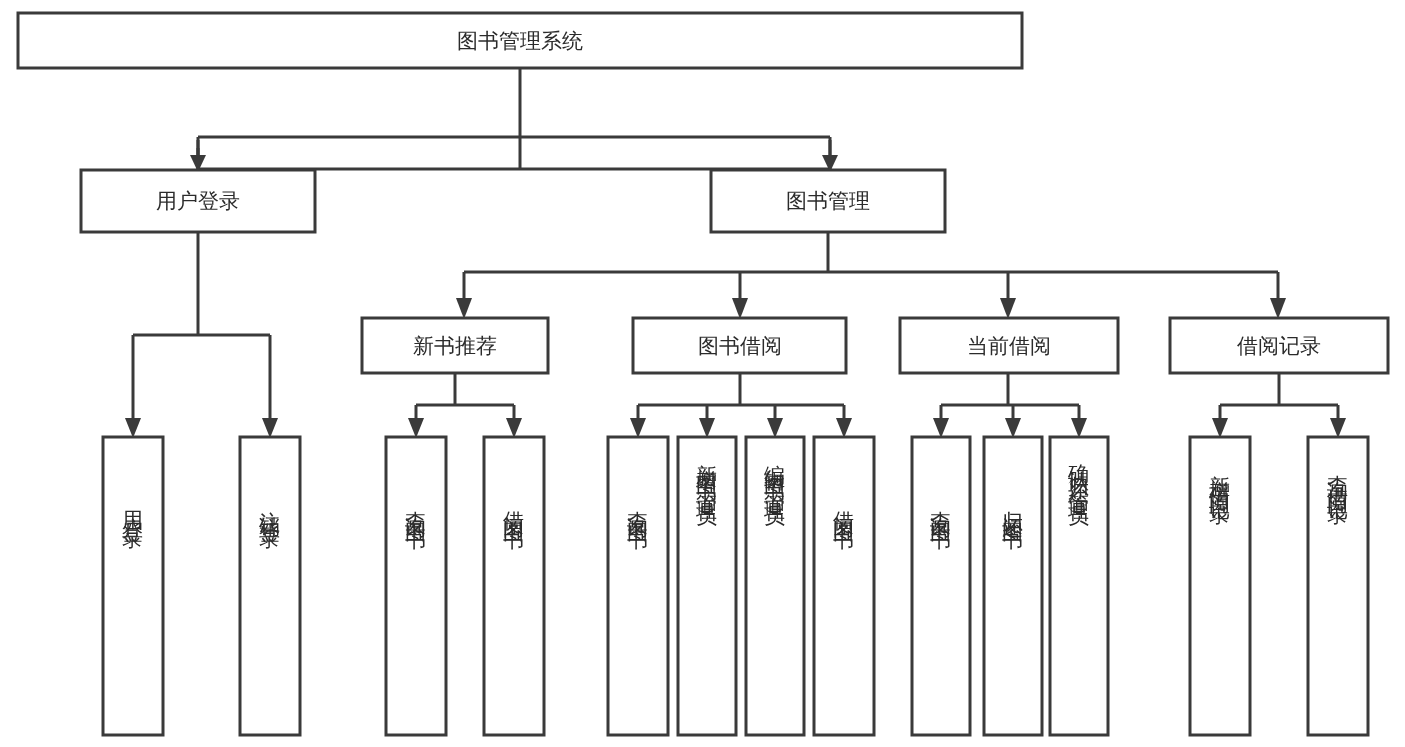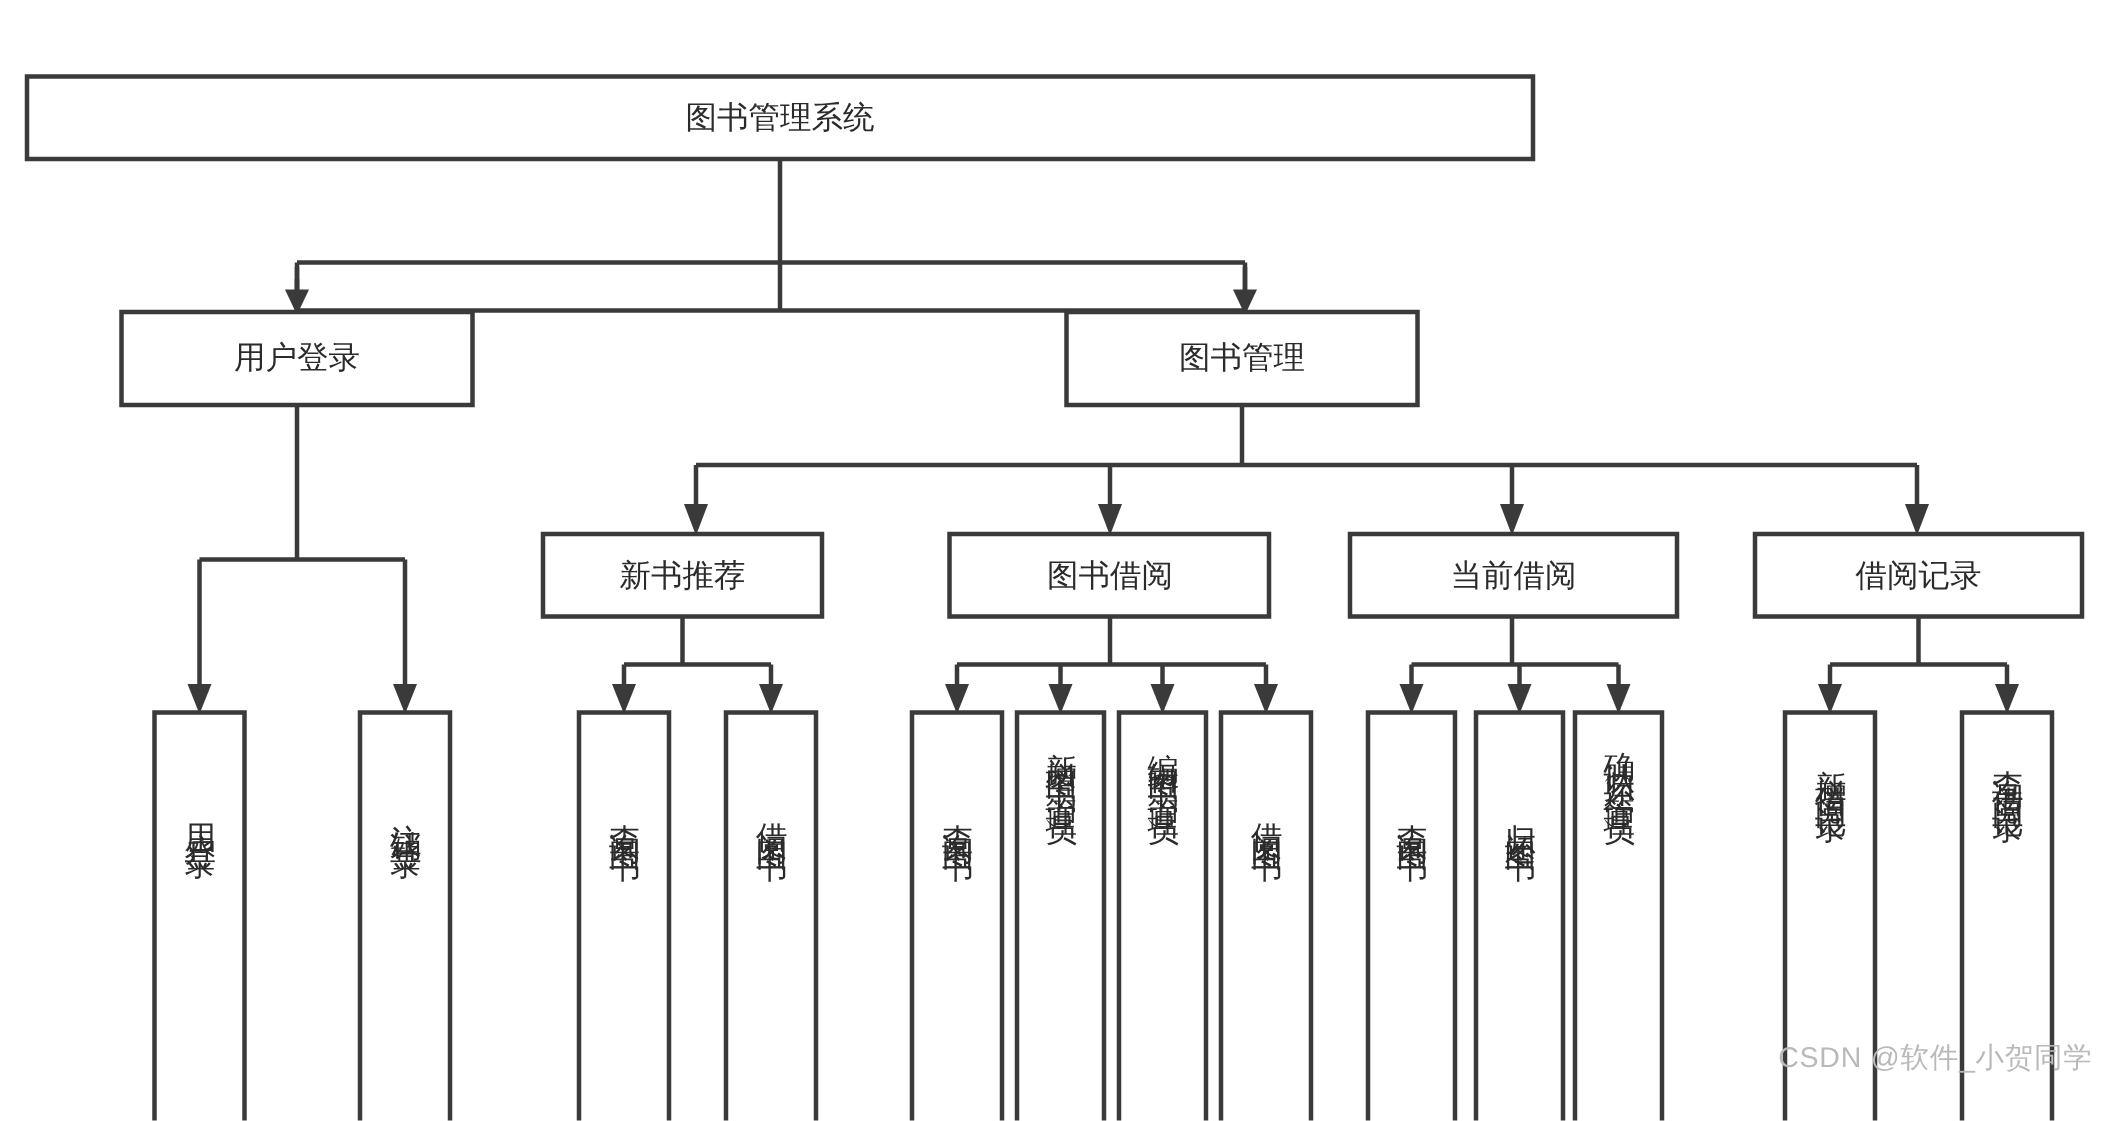--- a/index.html
+++ b/index.html
@@ -12,21 +12,20 @@
     width: 1405px;
     height: 747px;
     font-family: "Liberation Sans", "DejaVu Sans", sans-serif;
     overflow: hidden;
     position: relative;
   }
   #diagram-root {
     position: relative;
     width: 1405px;
     height: 686px;
-    margin-top: 38px;
   }
   svg.diagram-svg {
     position: absolute;
     left: 0;
     top: 0;
     width: 1405px;
     height: 747px;
     display: block;
   }
   .node-box {
@@ -230,14 +229,13 @@
       <rect class="node-box" x="1190" y="437" width="60" height="298"></rect>
       <text class="node-label-v" x="1220" y="476" text-anchor="middle">新增借阅记录</text>
     </g>
     <g>
       <rect class="node-box" x="1308" y="437" width="60" height="298"></rect>
       <text class="node-label-v" x="1338" y="476" text-anchor="middle">查询借阅记录</text>
     </g>
 
   </svg>
 
-  <div class="watermark-text">CSDN @软件_小贺同学</div>
 </div>
 
 </body></html>

